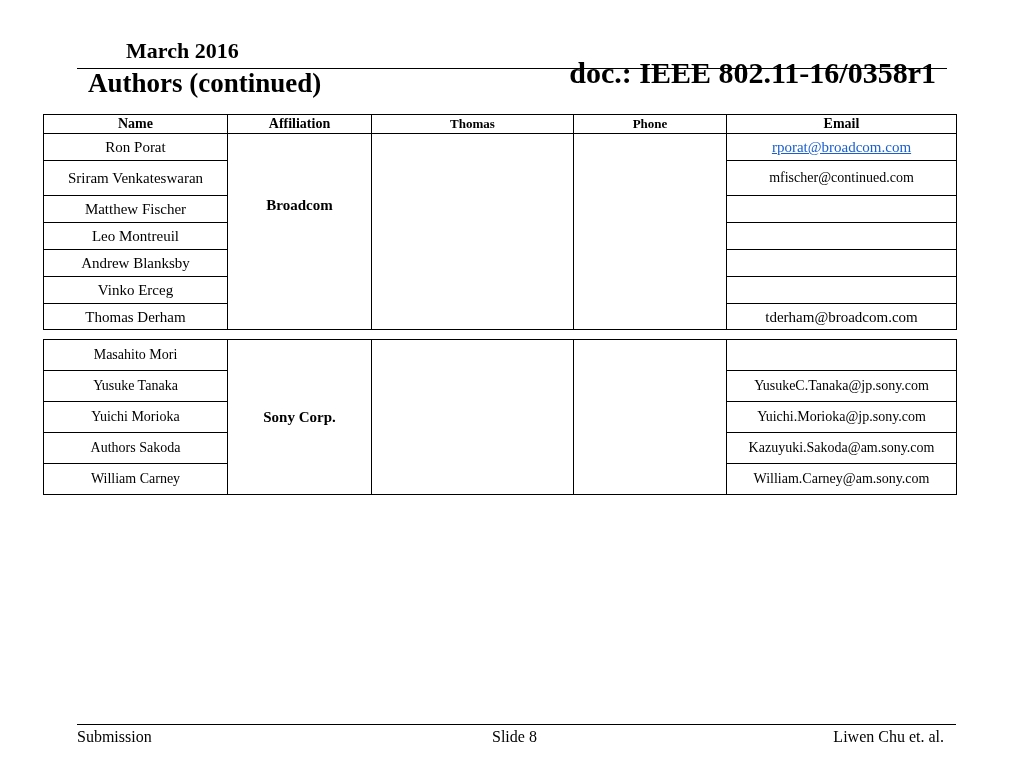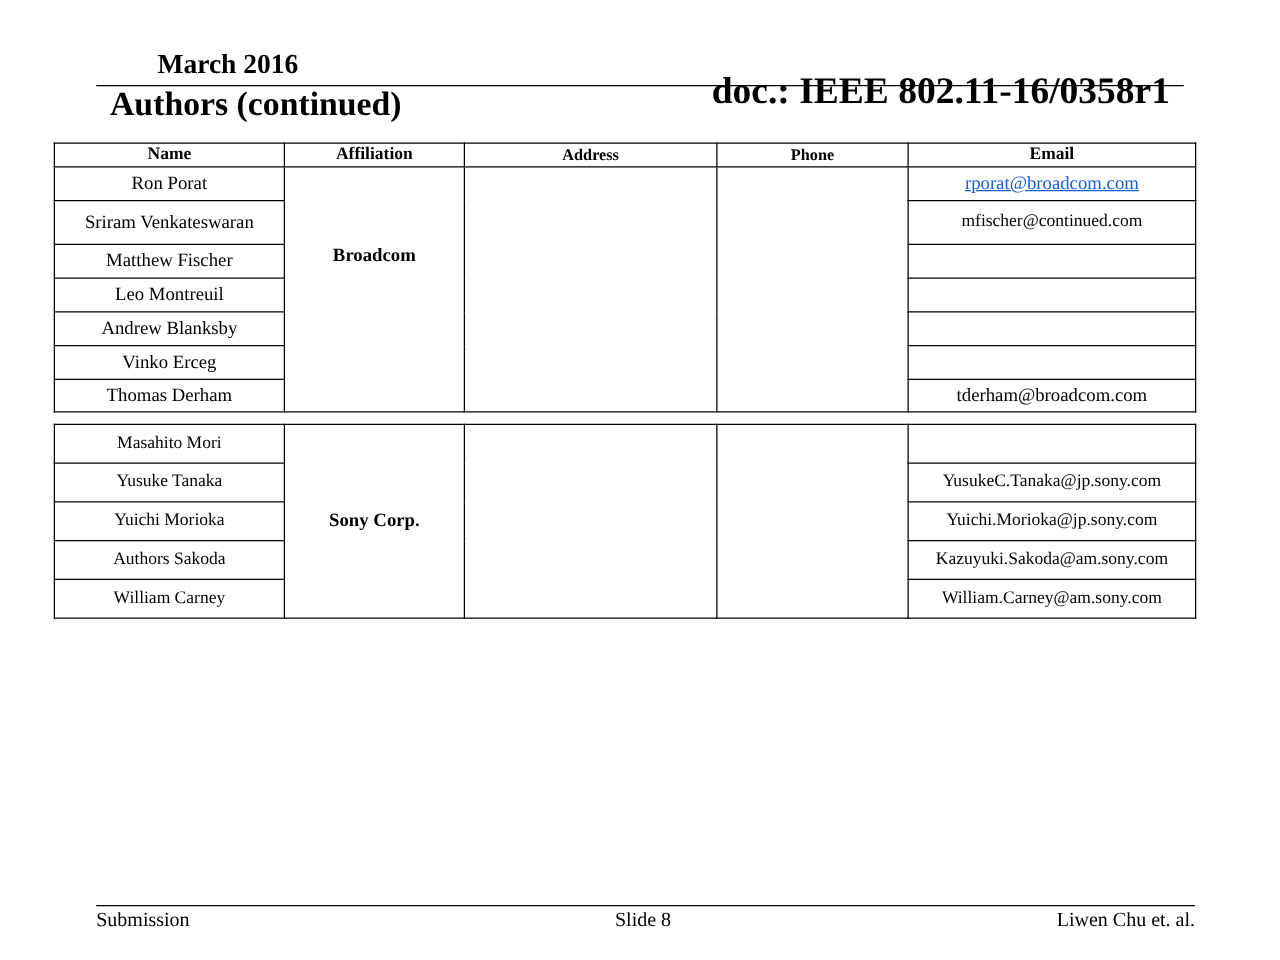--- a/index.html
+++ b/index.html
@@ -42,21 +42,21 @@
     #t2 { top: 339px; padding-left: 23px; }
     .foot-rule {
       position: absolute; left: 77px; top: 724px; width: 879px; height: 0;
       border-top: 1.5px solid #000;
     }
     .foot {
       position: absolute; top: 728px; font-size: 16px; line-height: 18px;
     }
     .foot-left { left: 77px; }
     .foot-mid { left: 492px; }
-    .foot-right { right: 68px; margin-left: 45px; }
+    .foot-right { right: 80px; margin-left: 45px; }
   </style>
 </head>
 <body>
 
 <div class="hdr-date">March 2016</div>
 <div class="hdr-doc">doc.: IEEE 802.11-16/0358r1</div>
 <div class="hdr-rule"></div>
 <div class="title">Authors (continued)</div>
 
 <table class="authors" id="t1">
@@ -64,21 +64,21 @@
     <col style="width:184px">
       <col style="width:144px">
       <col style="width:202px">
       <col style="width:153px">
       <col style="width:230px">
   </colgroup>
   <tbody>
       <tr style="height:14px">
     <th>Name</th>
     <th>Affiliation</th>
-    <th class="small">Address</th>
+    <th class="small">Thomas</th>
     <th class="small">Phone</th>
     <th>Email</th>
   </tr>
   <tr style="height:27px">
     <td>Ron Porat</td>
     <td rowspan="7" class="aff" style="vertical-align:top;padding-top:62px;">Broadcom</td>
     <td rowspan="7"></td>
     <td rowspan="7"></td>
     <td class="email-link"><a href="#">rporat@broadcom.com</a></td>
   </tr>

